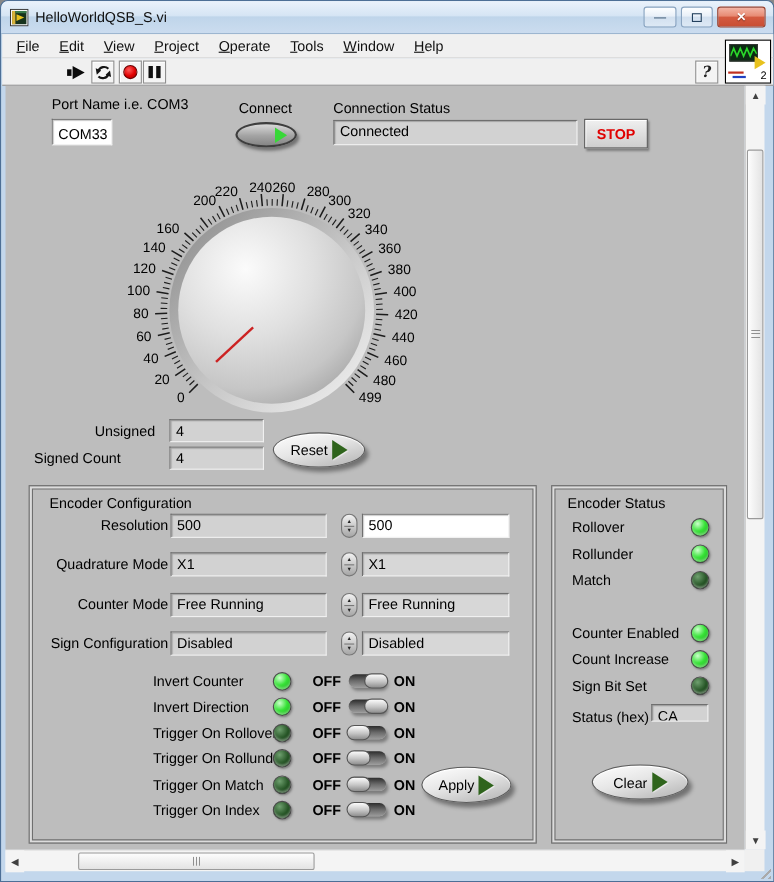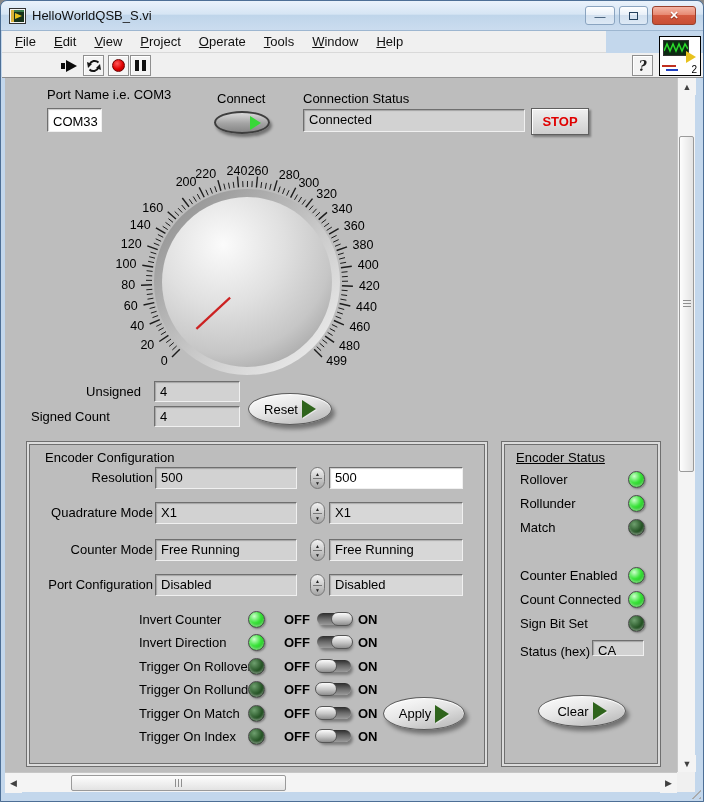--- a/index.html
+++ b/index.html
@@ -27,21 +27,21 @@
   .wbtn-min { width:30px; border-radius:3px; }
   .wbtn-max { width:29px; border-radius:3px; }
   .wbtn-close {
     width:44px; border-radius:3px; color:#fff; font-weight:bold;
     background:linear-gradient(180deg,#f3b5a5,#e78a73 45%,#d45a40 50%,#c84e33);
     border-color:#99402c; text-shadow:0 1px 1px #7c2a18;
   }
   .restore-glyph { width:9px; height:8px; border:1px solid #24415e; background:transparent; display:block; }
   
   .menubar {
-    position:absolute; left:1px; top:30px; width:604px; height:22px;
+    position:absolute; left:1px; top:30px; width:702px; height:22px;
     background:#f0f0f0; display:flex; align-items:center; padding-left:4px;
     border-bottom:1px solid #d9d9d9;
   }
   .menu-item { padding:2px 9px; font-size:13px; color:#111; }
   
   .toolbar {
     position:absolute; left:1px; top:52px; width:702px; height:25px;
     background:#f0f0f0; border-bottom:1px solid #8f8f8f;
   }
   .tbtn {
@@ -471,21 +471,21 @@
         <div class="lv-sunken cfg-display">Free Running</div>
         <div class="spinner">
             <span>▲</span>
             <span class="sp-divider"></span>
             <span>▼</span>
           </div>
         <div class="cfg-ring ring-gray">Free Running</div>
       </div>
 
       <div class="cfg-row" style="top:132px;">
-        <div class="cfg-label">Port Configuration</div>
+        <div class="cfg-label">Sign Configuration</div>
         <div class="lv-sunken cfg-display">Disabled</div>
         <div class="spinner">
             <span>▲</span>
             <span class="sp-divider"></span>
             <span>▼</span>
           </div>
         <div class="cfg-ring ring-gray">Disabled</div>
       </div>
 
       <div class="tgl-row" style="top:169px;">
@@ -554,40 +554,40 @@
         <span class="tgl-on">ON</span>
       </div>
 
       <div class="oval-btn" style="left:356px;top:255px;width:82px;height:33px;">
         <span class="oval-label">Apply</span>
         <span class="oval-arrow"></span>
       </div>
     </div>
 
     <div class="lv-frame" style="left:496px;top:363px;width:160px;height:326px;">
-      <div class="frame-title" style="left:14px;top:8px;text-decoration:underline;">Encoder Status</div>
+      <div class="frame-title" style="left:14px;top:8px;">Encoder Status</div>
 
       <div class="st-row" style="top:29px;">
         <div class="st-label">Rollover</div>
         <span class="led led-on"></span>
       </div>
       <div class="st-row" style="top:77px;">
         <div class="st-label">Match</div>
         <span class="led led-off"></span>
       </div>
       <div class="st-row" style="top:53px;">
         <div class="st-label">Rollunder</div>
         <span class="led led-on"></span>
       </div>
       <div class="st-row" style="top:125px;">
         <div class="st-label">Counter Enabled</div>
         <span class="led led-on"></span>
       </div>
       <div class="st-row" style="top:149px;">
-        <div class="st-label">Count Connected</div>
+        <div class="st-label">Count Increase</div>
         <span class="led led-on"></span>
       </div>
       <div class="st-row" style="top:173px;">
         <div class="st-label">Sign Bit Set</div>
         <span class="led led-off"></span>
       </div>
 
       <div class="frame-title" style="left:18px;top:202px;">Status (hex)</div>
       <div class="lv-sunken" style="left:90px;top:198px;width:52px;height:16px;">CA</div>
 

